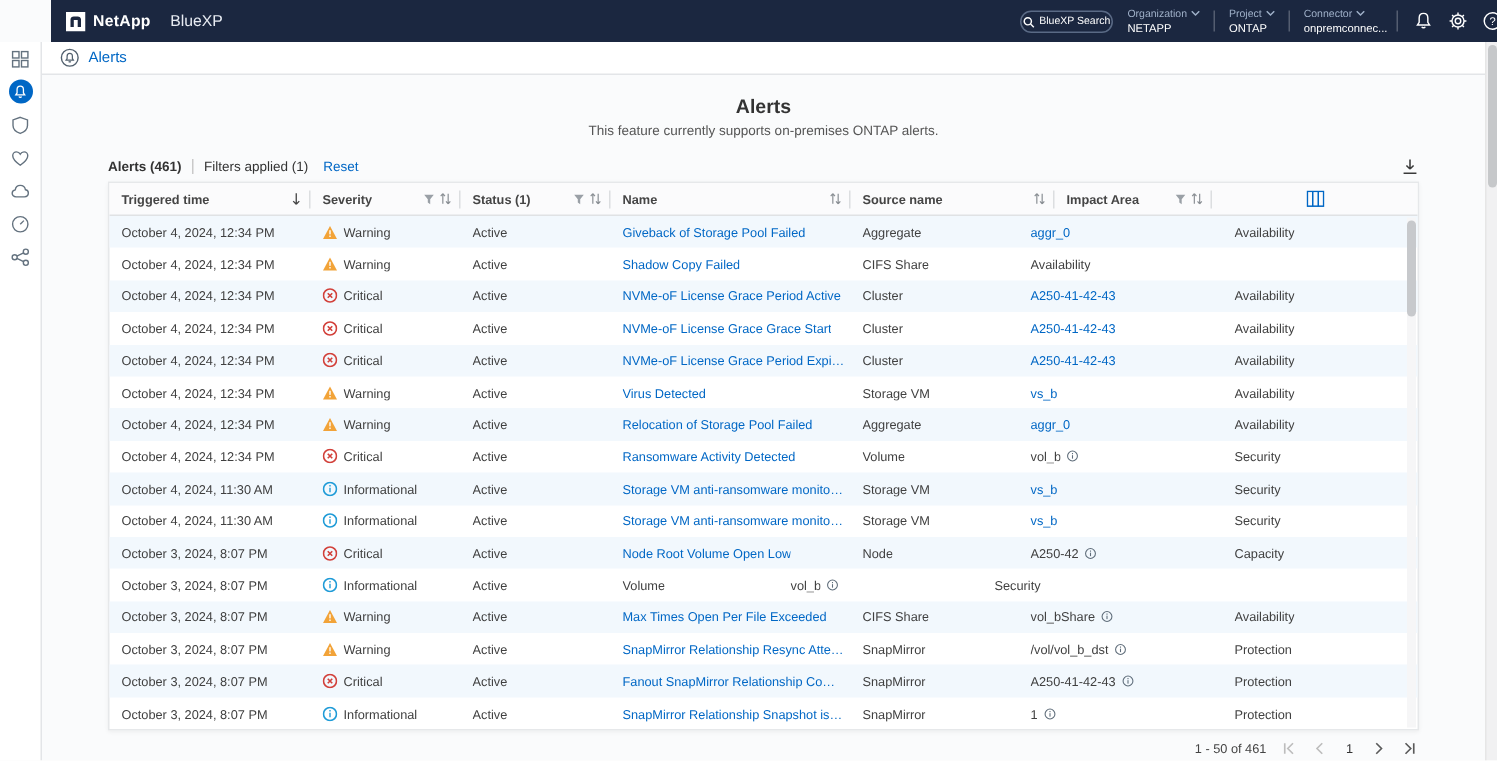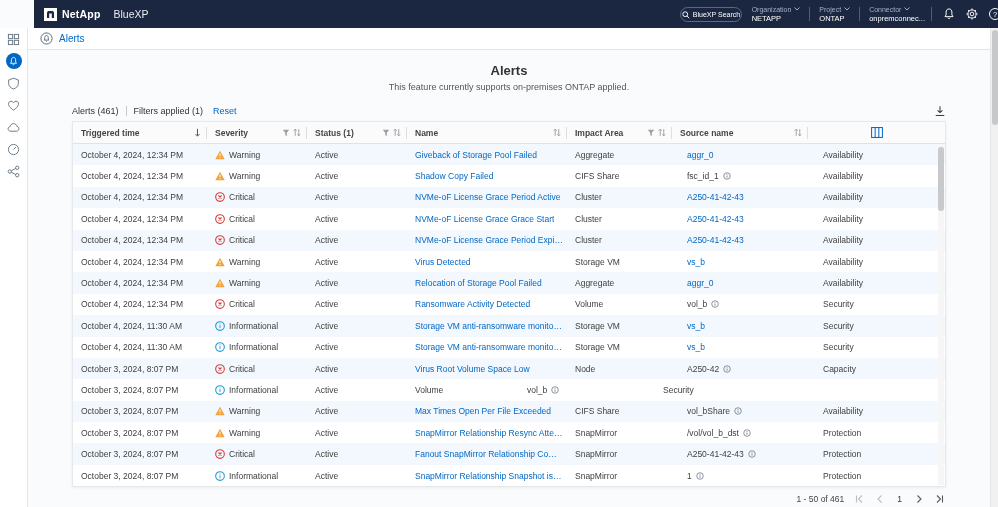--- a/index.html
+++ b/index.html
@@ -37,21 +37,21 @@
     display:flex; flex-direction:column; align-items:center; padding-top:3px; gap:6px; z-index:6; }
   .side-item { width:16px; height:16px; border-radius:50%; display:flex; align-items:center; justify-content:center; cursor:pointer; }
   .side-item.active { background:#0067c5; }
 
   
   .main { position:absolute; top:50px; left:28px; width:962px; height:457px; background:#fafbfc; }
   .page-title { margin-top:13px; text-align:center; font-size:13px; font-weight:bold; color:#333; }
   .page-subtitle { margin-top:4px; text-align:center; font-size:9px; color:#555; }
 
   .controls { width:874px; margin:13px auto 4px; display:flex; align-items:center; font-size:9px; color:#333; }
-  .ctl-count { font-weight:normal; }
+  .ctl-count { font-weight:bold; }
   .vsep { width:1px; height:10px; background:#c9c9c9; margin:0 7px; }
   .ctl-reset { color:#0067c5; margin-left:10px; cursor:pointer; }
   .ctl-spacer { flex:1; }
   .dl-btn { cursor:pointer; display:flex; align-items:center; }
 
   
   .card { width:874px; margin:0 auto; background:#fff; border:1px solid #e6e8ea; box-shadow:0 1px 3px rgba(0,0,0,.06); position:relative; }
   .thead { display:flex; height:22px; background:#fbfbfc; border-bottom:1px solid #e0e2e4; align-items:center; }
   .th { display:flex; align-items:center; font-size:8.5px; font-weight:bold; color:#454545; padding-left:8px; height:22px; position:relative; cursor:pointer; }
   .th:not(:last-child)::after { content:""; position:absolute; right:0; top:5px; height:12px; width:1px; background:#dcdee0; }
@@ -227,21 +227,21 @@
           <circle cx="11" cy="3" r="1.8"></circle>
           <circle cx="11" cy="11" r="1.8"></circle>
           <path d="M4.6 6.2 L9.4 3.8 M4.6 7.8 L9.4 10.2"></path>
         </g>
       </svg>
   </div>
 </div>
 
 <div class="main">
   <div class="page-title">Alerts</div>
-  <div class="page-subtitle">This feature currently supports on-premises ONTAP applied.</div>
+  <div class="page-subtitle">This feature currently supports on-premises ONTAP alerts.</div>
 
   <div class="controls">
     <span class="ctl-count">Alerts (461)</span>
     <span class="vsep"></span>
     <span>Filters applied (1)</span>
     <span class="ctl-reset">Reset</span>
     <span class="ctl-spacer"></span>
     <span class="dl-btn">
       <svg width="12" height="12" viewBox="0 0 14 14">
           <path d="M7 1.5 V8.5 M7 9 L4.2 6.2 M7 9 L9.8 6.2" stroke="#3a3a3a" stroke-width="1.2" fill="none"></path>
@@ -292,37 +292,37 @@
         <span>Name</span>
         <span class="th-icons">
           <svg width="8" height="9" viewBox="0 0 9 10">
               <g stroke="#8a8f94" fill="none" stroke-width="0.9">
                 <path d="M2.5 8.8 V1.6 M2.5 1.2 L0.9 3 M2.5 1.2 L4.1 3"></path>
                 <path d="M6.5 1.2 V8.4 M6.5 8.8 L4.9 7 M6.5 8.8 L8.1 7"></path>
               </g>
             </svg>
         </span>
       </div>
-      <div class="th c-impact">
-        <span>Impact Area</span>
+      <div class="th c-sname">
+        <span>Source name</span>
         <span class="th-icons">
-          <svg width="8" height="8" viewBox="0 0 10 10">
-              <path d="M1 1 H9 L6 4.8 V9 L4 7.6 V4.8 Z" fill="#9aa0a6"></path>
-            </svg>
           <svg width="8" height="9" viewBox="0 0 9 10">
               <g stroke="#8a8f94" fill="none" stroke-width="0.9">
                 <path d="M2.5 8.8 V1.6 M2.5 1.2 L0.9 3 M2.5 1.2 L4.1 3"></path>
                 <path d="M6.5 1.2 V8.4 M6.5 8.8 L4.9 7 M6.5 8.8 L8.1 7"></path>
               </g>
             </svg>
         </span>
       </div>
-      <div class="th c-sname">
-        <span>Source name</span>
+      <div class="th c-impact">
+        <span>Impact Area</span>
         <span class="th-icons">
+          <svg width="8" height="8" viewBox="0 0 10 10">
+              <path d="M1 1 H9 L6 4.8 V9 L4 7.6 V4.8 Z" fill="#9aa0a6"></path>
+            </svg>
           <svg width="8" height="9" viewBox="0 0 9 10">
               <g stroke="#8a8f94" fill="none" stroke-width="0.9">
                 <path d="M2.5 8.8 V1.6 M2.5 1.2 L0.9 3 M2.5 1.2 L4.1 3"></path>
                 <path d="M6.5 1.2 V8.4 M6.5 8.8 L4.9 7 M6.5 8.8 L8.1 7"></path>
               </g>
             </svg>
         </span>
       </div>
       <div class="th c-gear">
         <svg width="12" height="11" viewBox="0 0 13 12">
@@ -381,30 +381,20 @@
           </div>
           <div class="td c-status">
             <span class="cell-text">Active</span>
           </div>
           <div class="td c-name">
             <a href="#" class="lnk ell">Shadow Copy Failed</a>
           </div>
           <div class="td c-stype">
             <span class="cell-text">CIFS Share</span>
           </div>
-          <div class="td c-sname">
-            <span class="cell-text">fsc_id_1</span>
-            <span class="info-ic">
-              <svg width="8" height="8" viewBox="0 0 10 10">
-                <circle cx="5" cy="5" r="4.1" fill="none" stroke="#5f6d7a" stroke-width="0.9"></circle>
-                <rect x="4.55" y="4.3" width="0.9" height="2.9" fill="#5f6d7a"></rect>
-                <rect x="4.55" y="2.5" width="0.9" height="1" fill="#5f6d7a"></rect>
-              </svg>
-            </span>
-          </div>
           <div class="td c-impact">
             <span class="cell-text">Availability</span>
           </div>
           <div class="td c-gear"></div>
         </div>
         <div class="tr alt">
           <div class="td c-time">
             <span class="cell-text">October 4, 2024, 12:34 PM</span>
           </div>
           <div class="td c-sev">
@@ -664,21 +654,21 @@
                 <circle cx="6" cy="6" r="5.2" fill="none" stroke="#d2403a" stroke-width="1.3"></circle>
                 <path d="M4.2 4.2 L7.8 7.8 M7.8 4.2 L4.2 7.8" stroke="#d2403a" stroke-width="1.3"></path>
               </svg>
             </span>
             <span class="cell-text">Critical</span>
           </div>
           <div class="td c-status">
             <span class="cell-text">Active</span>
           </div>
           <div class="td c-name">
-            <a href="#" class="lnk ell">Virus Root Volume Space Low</a>
+            <a href="#" class="lnk ell">Node Root Volume Open Low</a>
           </div>
           <div class="td c-stype">
             <span class="cell-text">Node</span>
           </div>
           <div class="td c-sname">
             <span class="cell-text">A250-42</span>
             <span class="info-ic">
               <svg width="8" height="8" viewBox="0 0 10 10">
                 <circle cx="5" cy="5" r="4.1" fill="none" stroke="#5f6d7a" stroke-width="0.9"></circle>
                 <rect x="4.55" y="4.3" width="0.9" height="2.9" fill="#5f6d7a"></rect>

